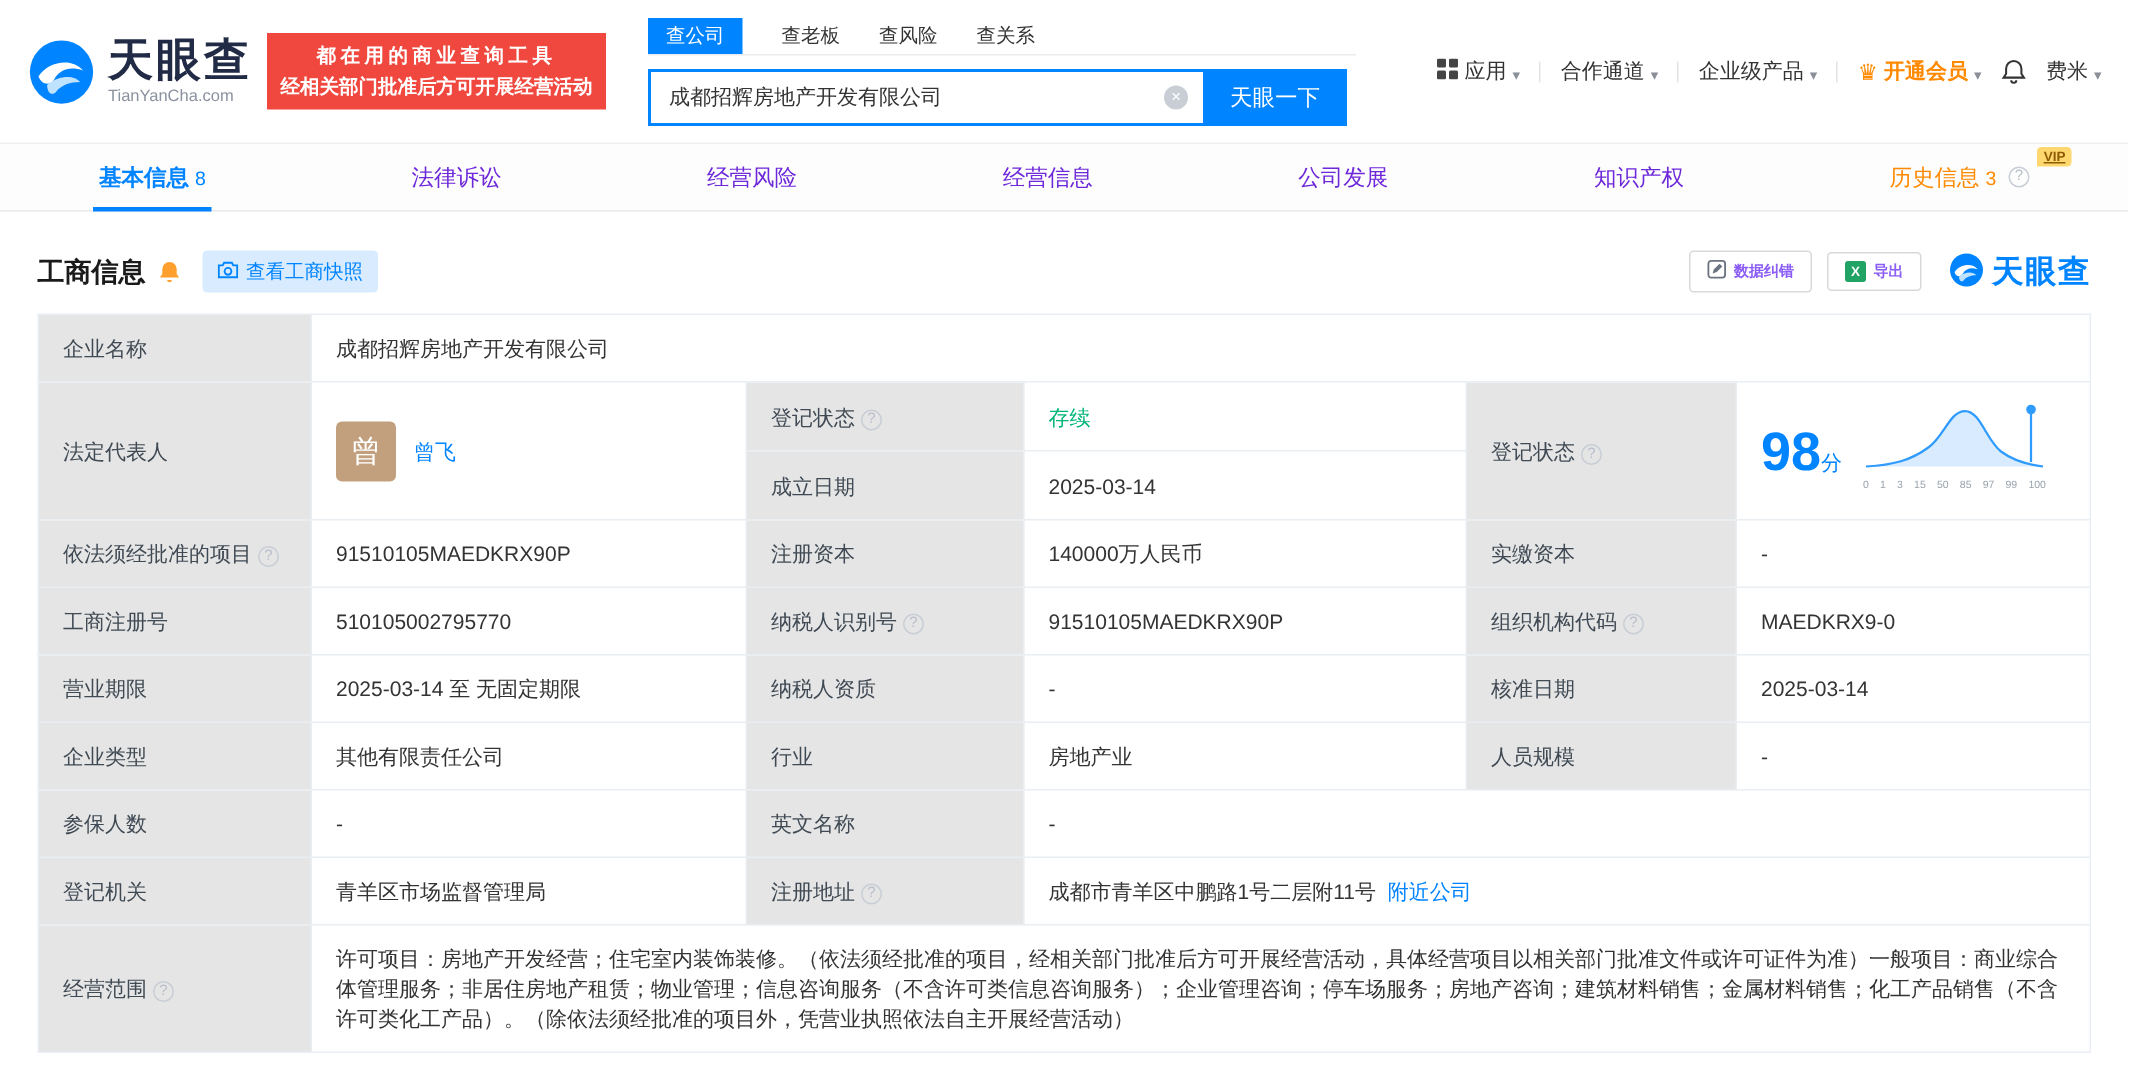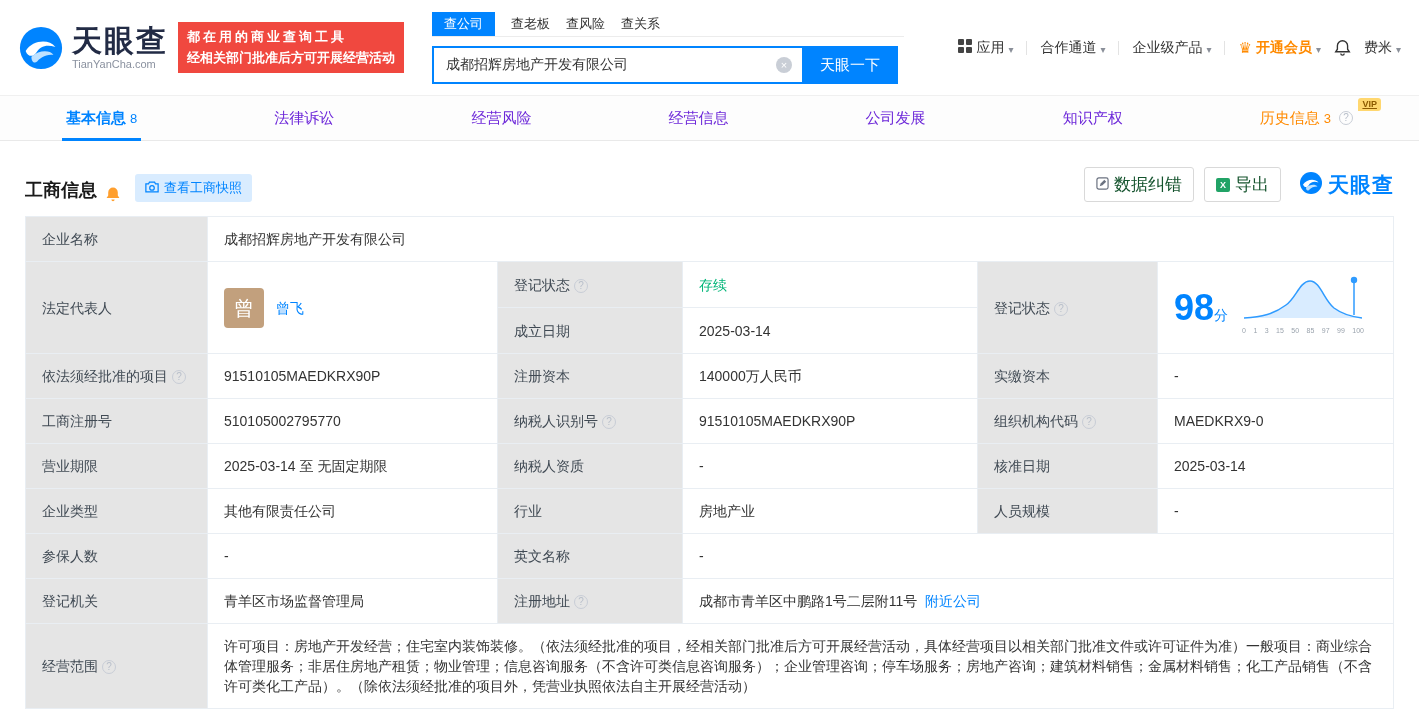--- a/index.html
+++ b/index.html
@@ -5,25 +5,25 @@
   * { margin:0; padding:0; box-sizing:border-box; }
   body { width:1419px; height:711px; overflow:hidden; background:#fff;
          font-family:"Liberation Sans","DejaVu Sans",sans-serif; color:#333; font-size:14px; }
 
   
   .topbar { display:flex; align-items:center; height:95px; padding:0 18px; background:#fff; }
   .logo-wrap { display:flex; align-items:center; gap:8px; cursor:pointer; }
   .logo-icon svg { display:block; }
   .logo-cn { font-size:30px; font-weight:bold; color:#222b45; letter-spacing:2px; line-height:1; }
   .logo-en { font-size:11px; color:#8a919f; margin-top:2px; }
-  .slogan { margin-left:10px; background:#f0483f; color:#fff; padding:5px 9px; font-size:13px; font-weight:bold; line-height:1.55; }
+  .slogan { margin-left:10px; background:#f0483f; color:#fff; text-align:center; padding:5px 9px; font-size:13px; font-weight:bold; line-height:1.55; }
   .slogan .l1 { letter-spacing:3px; }
 
   .search-area { margin-left:28px; width:472px; }
-  .search-tabs { display:flex; align-items:flex-end; gap:16px; border-bottom:1px solid #ececec; padding-bottom:0; height:26px; font-size:13px; }
+  .search-tabs { display:flex; align-items:flex-end; gap:26px; border-bottom:1px solid #ececec; padding-bottom:0; height:26px; font-size:13px; }
   .stab { color:#333; cursor:pointer; padding:3px 0; }
   .stab.active { background:#0084ff; color:#fff; padding:3px 12px; }
   .search-row { display:flex; margin-top:9px; }
   .search-input-wrap { position:relative; }
   .search-input-wrap input { width:370px; height:38px; border:2px solid #0084ff; border-right:none; outline:none; padding:0 34px 0 12px; font-size:14px; color:#333; font-family:inherit; }
   .clear-icon { position:absolute; right:10px; top:11px; width:16px; height:16px; border-radius:50%; background:#c9ced6; color:#fff; font-size:11px; line-height:16px; text-align:center; cursor:pointer; }
   .clear-icon::after { content:"×"; }
   .search-btn { height:38px; width:96px; background:#0084ff; border:none; color:#fff; font-size:15px; cursor:pointer; font-family:inherit; }
 
   .top-nav { margin-left:auto; display:flex; align-items:center; gap:13px; font-size:14px; color:#333; }
@@ -41,26 +41,26 @@
   .tab.active::after { content:""; position:absolute; left:0; right:0; bottom:-1px; height:3px; background:#0084ff; }
   .tab-badge { font-size:13px; color:#0084ff; font-weight:normal; }
   .tab.history { color:#ff8a00; }
   .tab.history .tab-badge { color:#ff8a00; }
   .vip-tag { position:absolute; top:2px; right:-24px; background:#ffd76f; color:#8d5a00; font-size:9px; font-weight:bold; border-radius:3px 3px 3px 0; padding:1px 4px; line-height:1.2;text-decoration:underline; }
   .qmark { display:inline-block; width:14px; height:14px; border:1px solid #c8cdd6; border-radius:50%; color:#b8bfca; font-size:10px; line-height:12px; text-align:center; margin-left:4px; vertical-align:1px; cursor:pointer; }
   .qmark::after { content:"?"; }
 
   
   .content { padding:0 25px; }
-  .section-header { display:flex; align-items:flex-end; margin:26px 0 14px; }
+  .section-header { display:flex; align-items:center; margin:26px 0 14px; }
   .section-title { font-size:18px; font-weight:bold; color:#1a1a1a; }
   .sub-bell { margin-left:8px; cursor:pointer; display:flex; }
   .snapshot-btn { margin-left:14px; display:flex; align-items:center; gap:5px; background:#d9ecff; color:#0084ff; border:none; border-radius:3px; padding:5px 10px; font-size:13px; cursor:pointer; font-family:inherit; }
   .right-tools { margin-left:auto; display:flex; align-items:center; gap:10px; }
-  .tool-btn { display:flex; align-items:center; gap:5px; background:#fff; border:1px solid #d9d9d9; border-radius:3px; padding:5px 11px; font-size:17px; color:#14532d; cursor:pointer; font-family:inherit; }
+  .tool-btn { display:flex; align-items:center; gap:5px; background:#fff; border:1px solid #d9d9d9; border-radius:3px; padding:5px 11px; font-size:10px; color:#8b5cf6; cursor:pointer; font-family:inherit;font-weight:bold; }
   .excel-icon { display:inline-block; width:14px; height:14px; background:#21a366; border-radius:2px; color:#fff; font-size:9px; font-weight:bold; line-height:14px; text-align:center; }
   .excel-icon::after { content:"X"; }
   .brand-mini { display:flex; align-items:center; gap:5px; margin-left:8px; }
   .brand-mini-text { font-size:21px; font-weight:bold; color:#0084ff; letter-spacing:1px; }
 
   
   table.info-table { width:100%; border-collapse:collapse; table-layout:fixed; }
   .info-table td { border:1px solid #e9eef3; padding:12px 16px; font-size:14px; vertical-align:middle; line-height:20px; word-break:break-all; }
   .info-table td.lbl { background:#e5e5e5; color:#404a54; }
   .info-table td.val { color:#333; background:#fff; }

